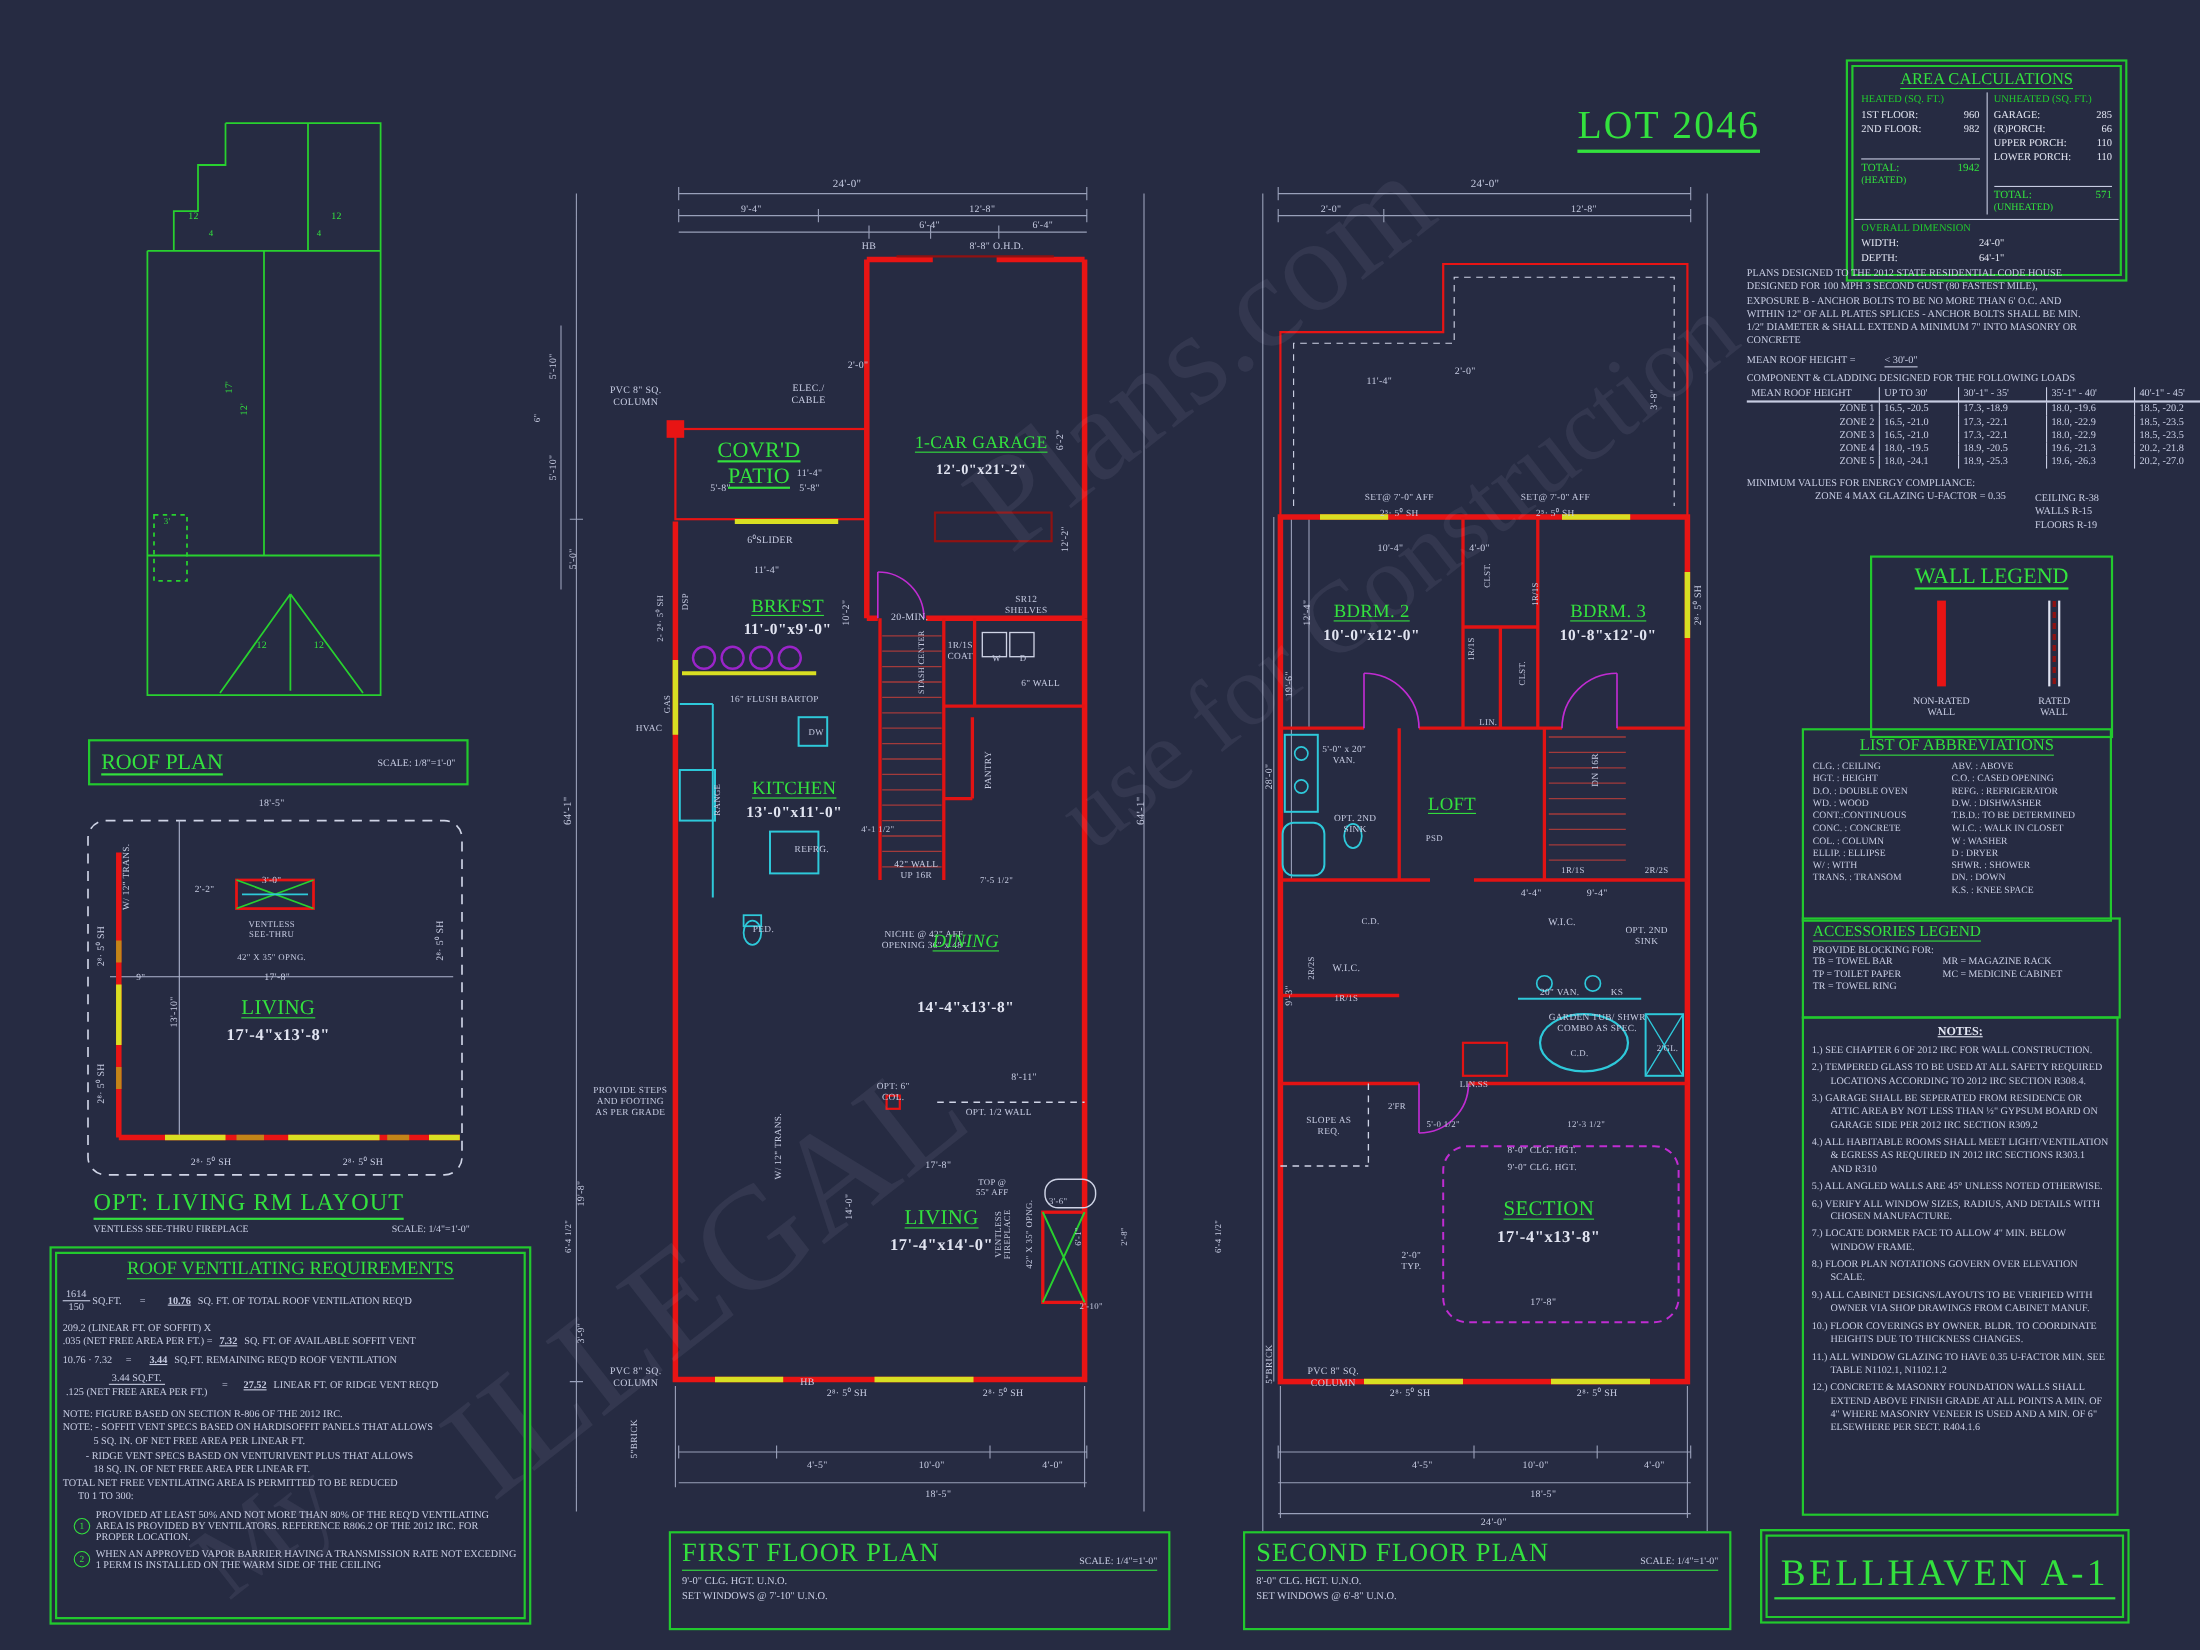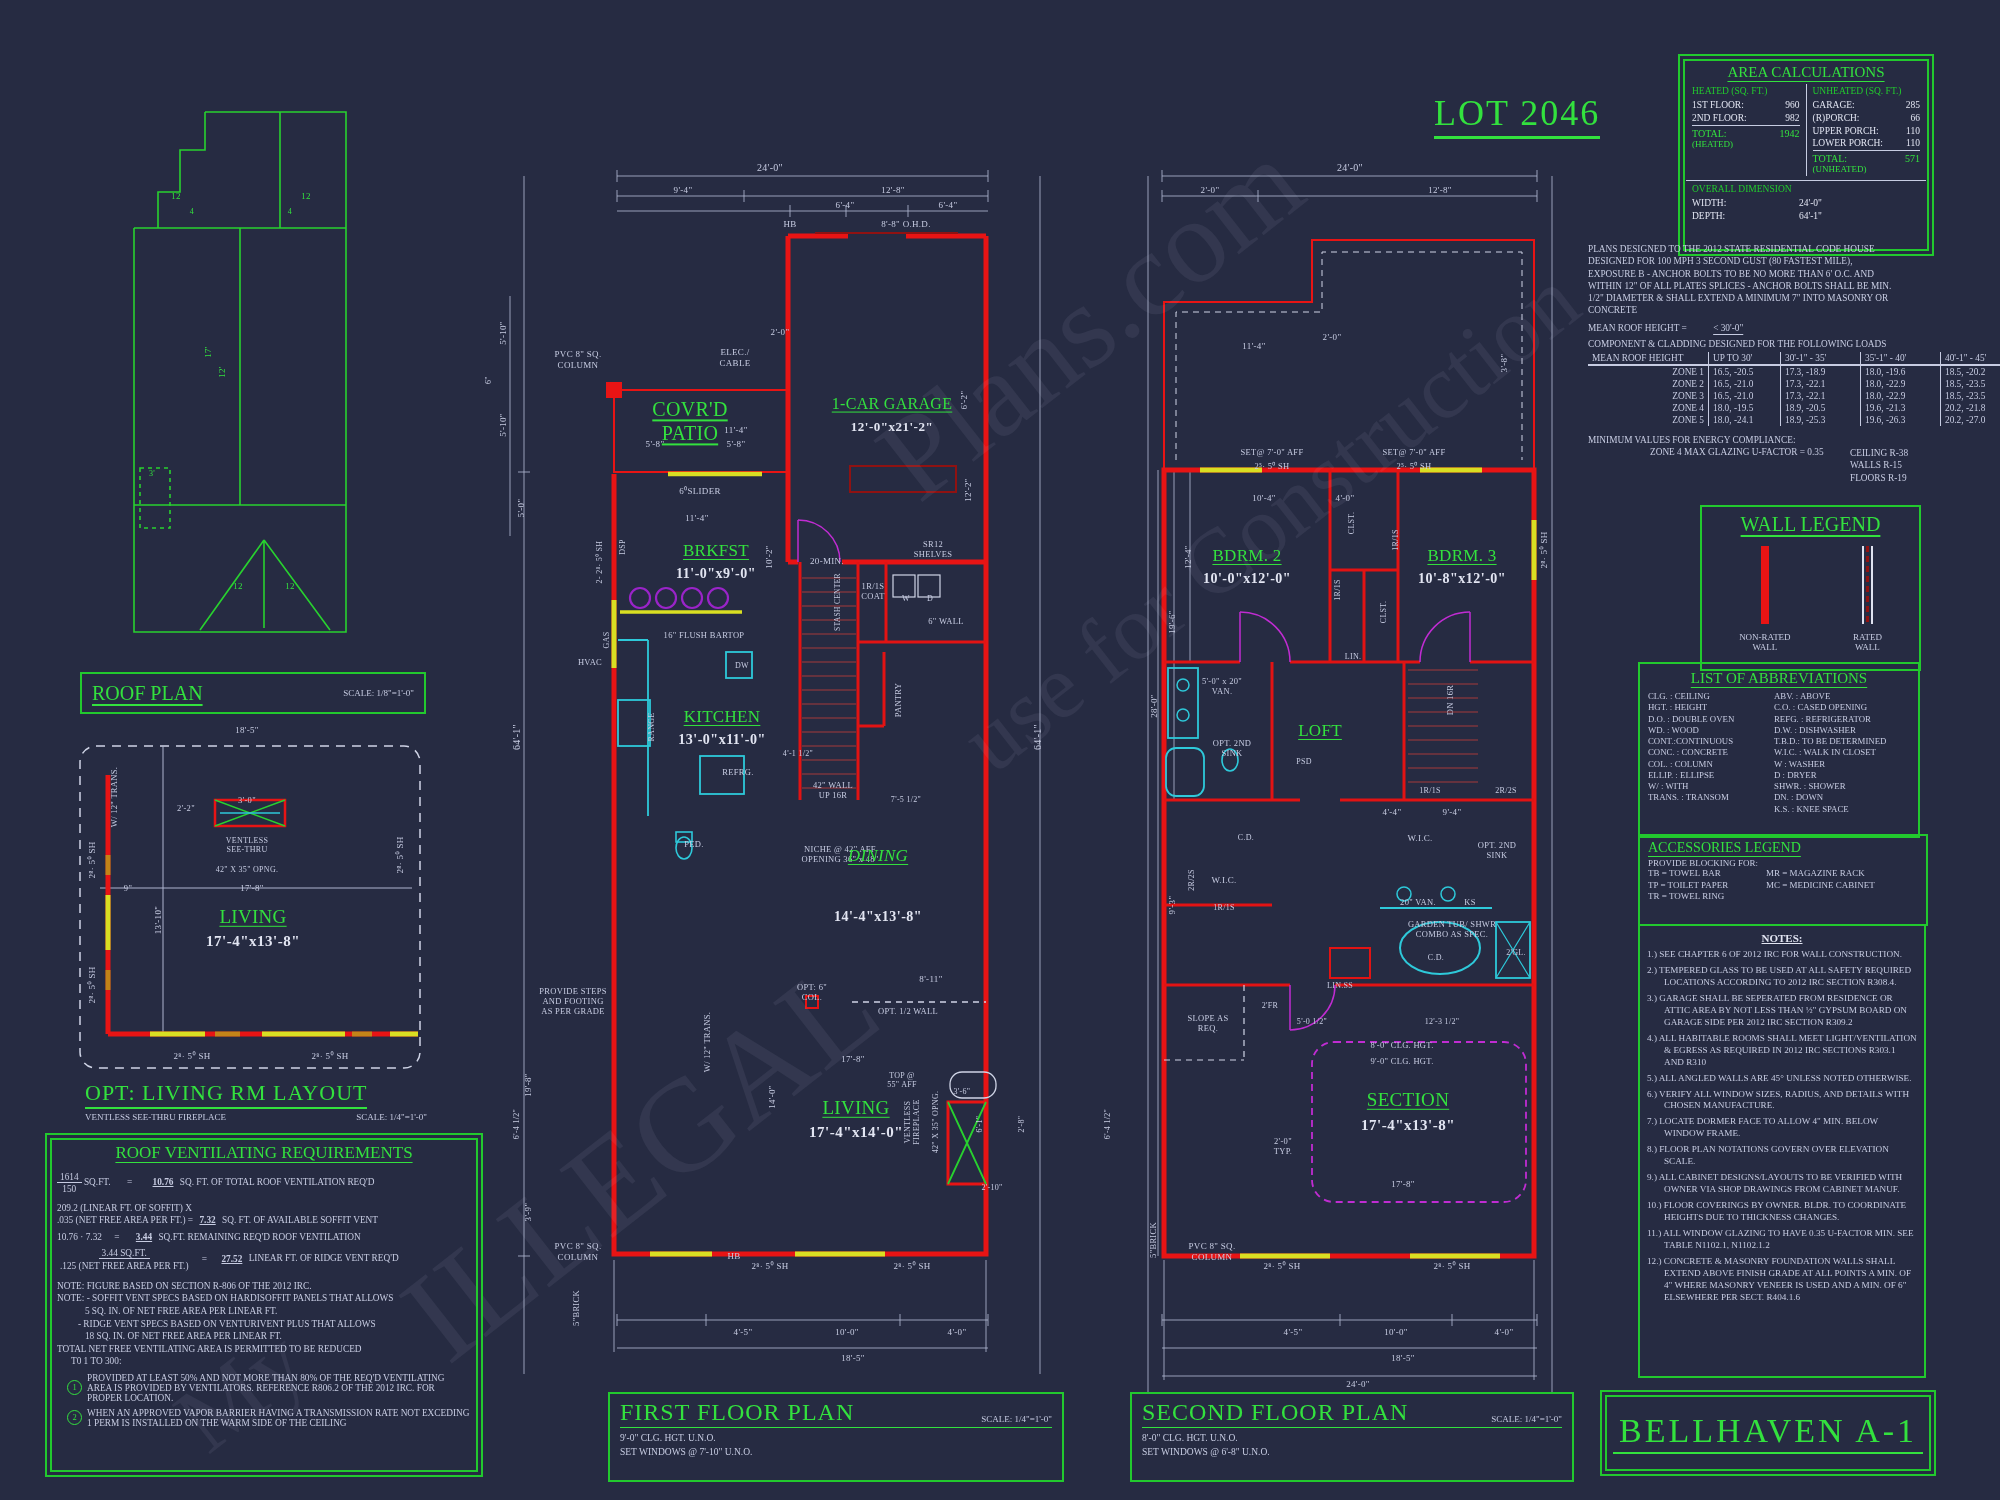--- a/index.html
+++ b/index.html
@@ -24,21 +24,21 @@
   .small{font-size:9.3px;line-height:1.32;}
   .lot{position:absolute;z-index:20;color:var(--green2);font-size:36px;letter-spacing:2px;
     border-bottom:3px solid var(--green2);padding-bottom:2px;}
   
   .ac-cols{display:flex;margin-top:3px;}
   .ac-col{flex:1;padding:2px 6px;}
   .ac-col.rightcol{border-left:1px solid var(--dim);}
   .ac-head{color:var(--green);font-size:9.5px;margin-bottom:3px;}
   .acrow{display:flex;justify-content:space-between;font-size:9.5px;line-height:1.35;color:var(--white);}
   .ac-total{display:flex;justify-content:space-between;font-size:10px;color:var(--green2);
-    border-top:1px solid var(--dim);margin-top:0;padding-top:2px;}
+    border-top:1px solid var(--dim);margin-top:19px;padding-top:2px;}
   .ac-sub{color:var(--green2);font-size:9px;}
   .ac-overall{border-top:1px solid var(--dim);margin-top:4px;padding:3px 6px 0 6px;}
   .ac-overall .acrow{width:130px;}
   
   #cc-table{display:grid;grid-template-columns:120px 72px 80px 80px 80px;margin-top:2px;}
   #cc-table .cell{font-size:9.3px;padding:1px 4px;color:var(--dim);}
   #cc-table .hdr{border-bottom:2px solid var(--dim);}
   #cc-table .bl{border-left:1px solid var(--dim);}
   #cc-table .zl{text-align:right;}
   .abbr-cols,.acc-cols{display:flex;}

